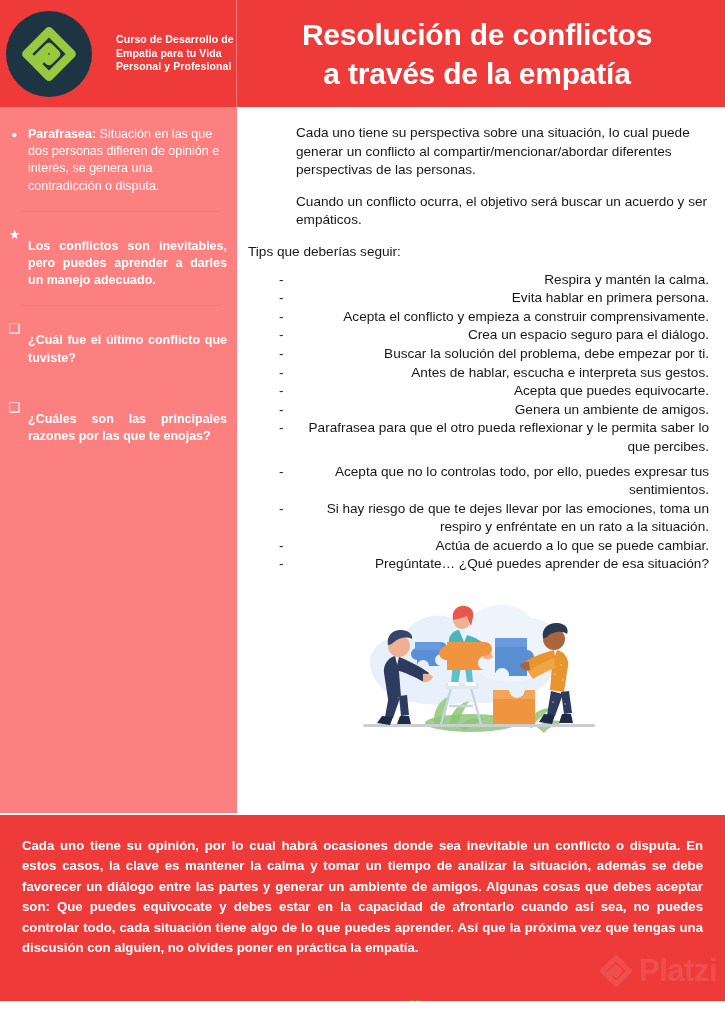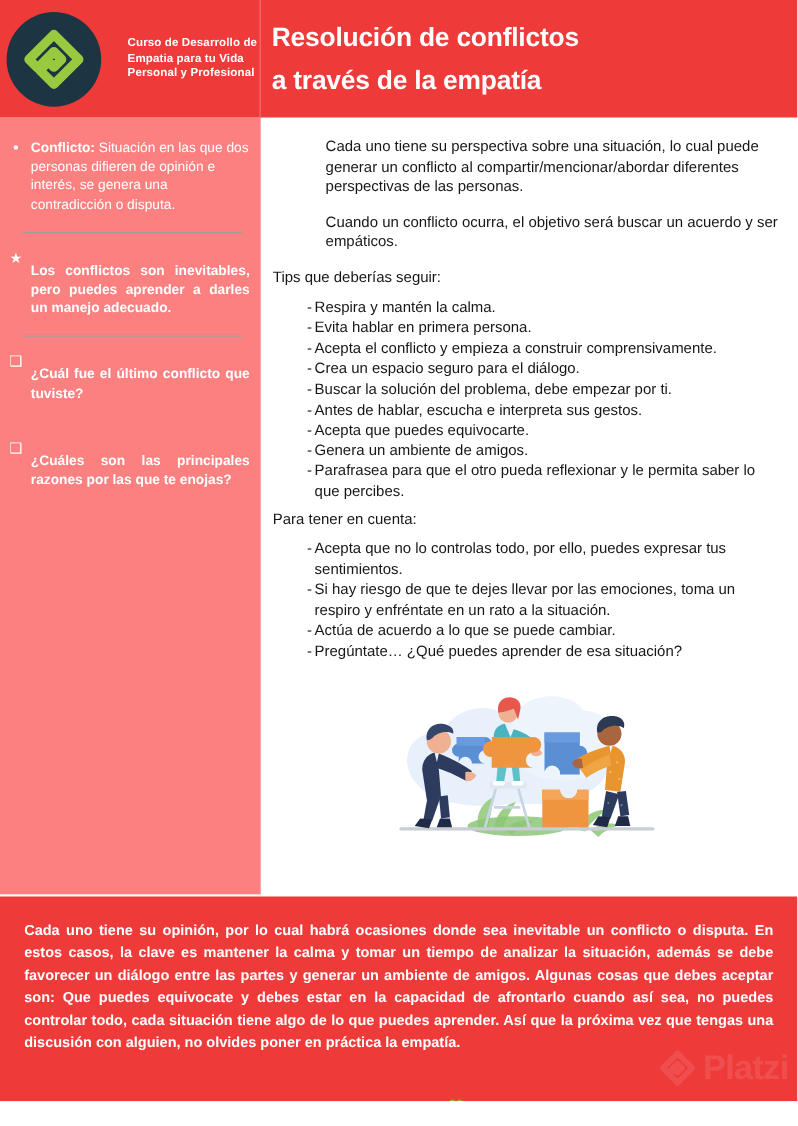--- a/index.html
+++ b/index.html
@@ -50,23 +50,23 @@
   .brand-text {
     font-size: 10.5px;
     line-height: 13.5px;
     font-weight: bold;
     color: #ffffff;
     letter-spacing: 0.1px;
   }
   .title {
     flex: 1;
     padding: 0 18px 0 10px;
-    text-align: left;
-    color: #ffffff;
-    font-size: 24px;
+    text-align: center;
+    color: #ffffff;
+    font-size: 30px;
     line-height: 39px;
     font-weight: bold;
     letter-spacing: -0.2px;
   }
 
   
   .sidebar {
     position: absolute;
     left: 0; top: 107px;
     width: 237px;
@@ -133,21 +133,21 @@
     display: flex;
     align-items: flex-start;
     font-size: 13.6px;
     line-height: 18.6px;
   }
   .dashlist li .dash {
     flex: 0 0 auto;
     width: 38px;
     padding-left: 31px;
   }
-  .dashlist li .txt { flex: 1; }
+  .dashlist li .txt { flex: 1; text-align: right; }
 
   
   .illus-wrap {
     margin-top: 16px;
     display: flex;
     justify-content: center;
   }
 
   
   .footer {
@@ -209,21 +209,21 @@
     <div class="title">
       <div>Resolución de conflictos</div>
       <div>a través de la empatía</div>
     </div>
   </div>
 
   <div class="sidebar">
 
     <div class="sb-block">
       <span class="sb-icon dot">•</span>
-      <div class="sb-body"><b>Conflicto:</b><span> Situación en las que dos personas difieren de opinión e interés, se genera una contradicción o disputa.</span></div>
+      <div class="sb-body"><b>Parafrasea:</b><span> Situación en las que dos personas difieren de opinión e interés, se genera una contradicción o disputa.</span></div>
     </div>
 
     <div class="sb-rule"></div>
 
     <div class="sb-block">
       <span class="sb-icon star">★</span>
       <div class="sb-body bold justify">Los conflictos son inevitables, pero puedes aprender a darles un manejo adecuado.</div>
     </div>
 
     <div class="sb-rule"></div>
@@ -280,21 +280,20 @@
         <li>
           <span class="dash">-</span>
           <span class="txt">Genera un ambiente de amigos.</span>
         </li>
         <li>
           <span class="dash">-</span>
           <span class="txt">Parafrasea para que el otro pueda reflexionar y le permita saber lo que percibes.</span>
         </li>
       </ul>
 
-    <h2 class="sec-head">Para tener en cuenta:</h2>
     <ul class="dashlist" id="notes-list">
         <li>
           <span class="dash">-</span>
           <span class="txt">Acepta que no lo controlas todo, por ello, puedes expresar tus sentimientos.</span>
         </li>
         <li>
           <span class="dash">-</span>
           <span class="txt">Si hay riesgo de que te dejes llevar por las emociones, toma un respiro y enfréntate en un rato a la situación.</span>
         </li>
         <li>

